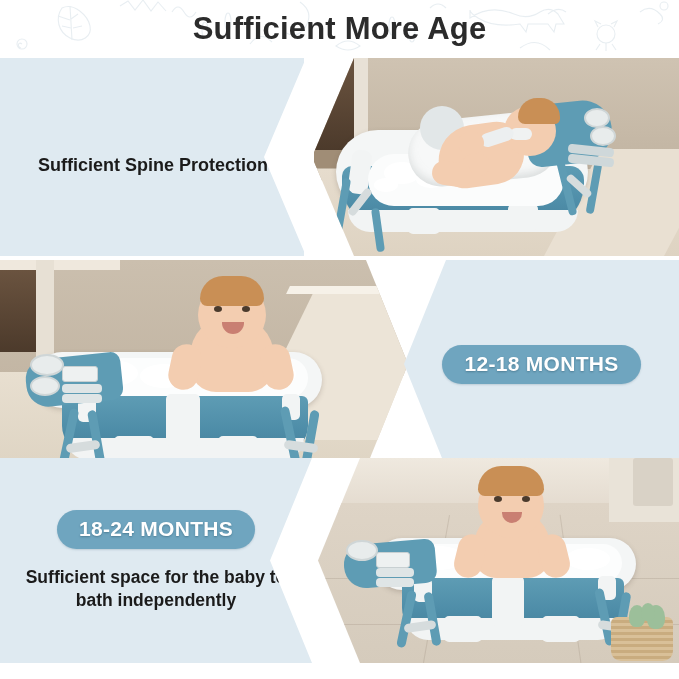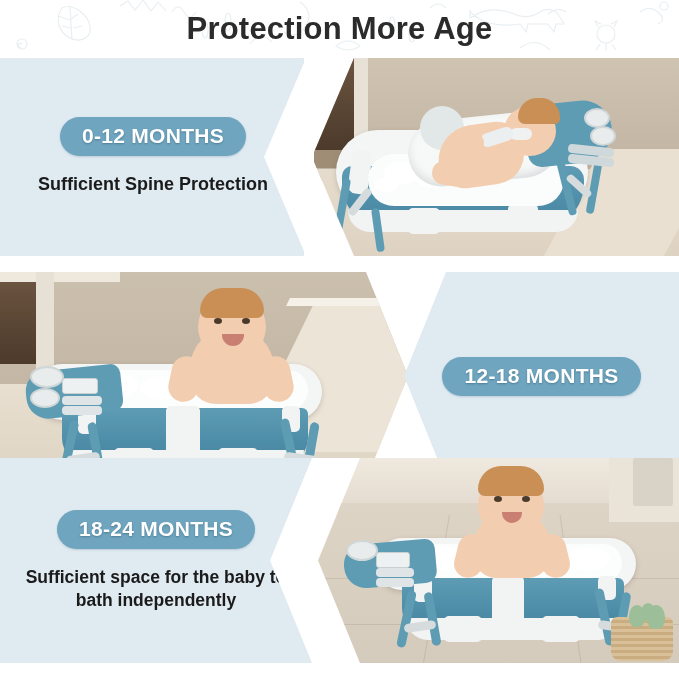--- a/index.html
+++ b/index.html
@@ -16,21 +16,21 @@
   .title{
     position:absolute;left:0;top:0;width:679px;height:58px;
     display:flex;align-items:center;justify-content:center;
     font-size:31px;font-weight:bold;color:#2b2b2b;letter-spacing:.2px;
     text-shadow:0 1px 0 rgba(255,255,255,.6);
   }
 
   
   .row{position:absolute;left:0;width:679px;overflow:hidden;background:#ffffff;}
   .row1{top:58px;height:198px;}
-  .row2{top:272px;height:208px;}
+  .row2{top:260px;height:208px;}
   .row3{top:458px;height:205px;}
 
   .panel{position:absolute;top:0;height:100%;}
   .text-panel{background:#dfeaf1;display:flex;flex-direction:column;align-items:center;justify-content:center;}
   .photo-panel{overflow:hidden;}
 
   
   .clip-text-right{ -webkit-clip-path:polygon(0 0,100% 0,100% 0,calc(100% - 42px) 50%,100% 100%,100% 100%,0 100%);
                     clip-path:polygon(0 0,100% 0,100% 0,calc(100% - 42px) 50%,100% 100%,100% 100%,0 100%); }
   .clip-photo-left{ -webkit-clip-path:polygon(42px 0,100% 0,100% 100%,42px 100%,0 50%);
@@ -103,27 +103,26 @@
         <path d="M548 14 q10 -8 18 -2"></path>
         <circle cx="606" cy="34" r="9"></circle>
         <path d="M598 27 l-3 -6 l6 3 M614 27 l3 -6 l-6 3"></path>
         <path d="M606 43 l0 8 M600 44 l-4 6 M612 44 l4 6"></path>
         <path d="M640 12 q10 -8 20 2 q6 6 -2 10"></path>
         <circle cx="664" cy="6" r="4"></circle>
         <path d="M336 46 q12 -10 24 0 q-12 8 -24 0 Z"></path>
         <path d="M520 48 q16 -12 30 2"></path>
       </g>
     </svg>
-    <div class="title">Protection More Age</div>
+    <div class="title">Sufficient More Age</div>
   </div>
 
   <div class="row row1">
 
     <div class="panel text-panel clip-text-right" style="left:0;width:306px;">
-      <span class="badge">0-12 MONTHS</span>
       <div class="caption">Sufficient Spine Protection</div>
     </div>
 
     <div class="panel photo-panel clip-photo-left" style="left:312px;width:367px;">
       <div class="scene">
         <div class="wall" style="height:62%;background:linear-gradient(180deg,#cfc3b2 0%,#c6b9a7 60%,#bfb2a0 100%);"></div>
         <div class="cabinet" style="left:-4px;top:0;width:46px;height:92px;"></div>
         <div style="position:absolute;left:42px;top:0;width:14px;height:108px;background:#e8e1d6;"></div>
         <div style="position:absolute;left:-4px;top:92px;width:60px;height:18px;background:#a08d76;"></div>
         <div class="floor" style="height:44%;background:linear-gradient(180deg,#e6dccd 0%,#ded3c2 100%);"></div>

